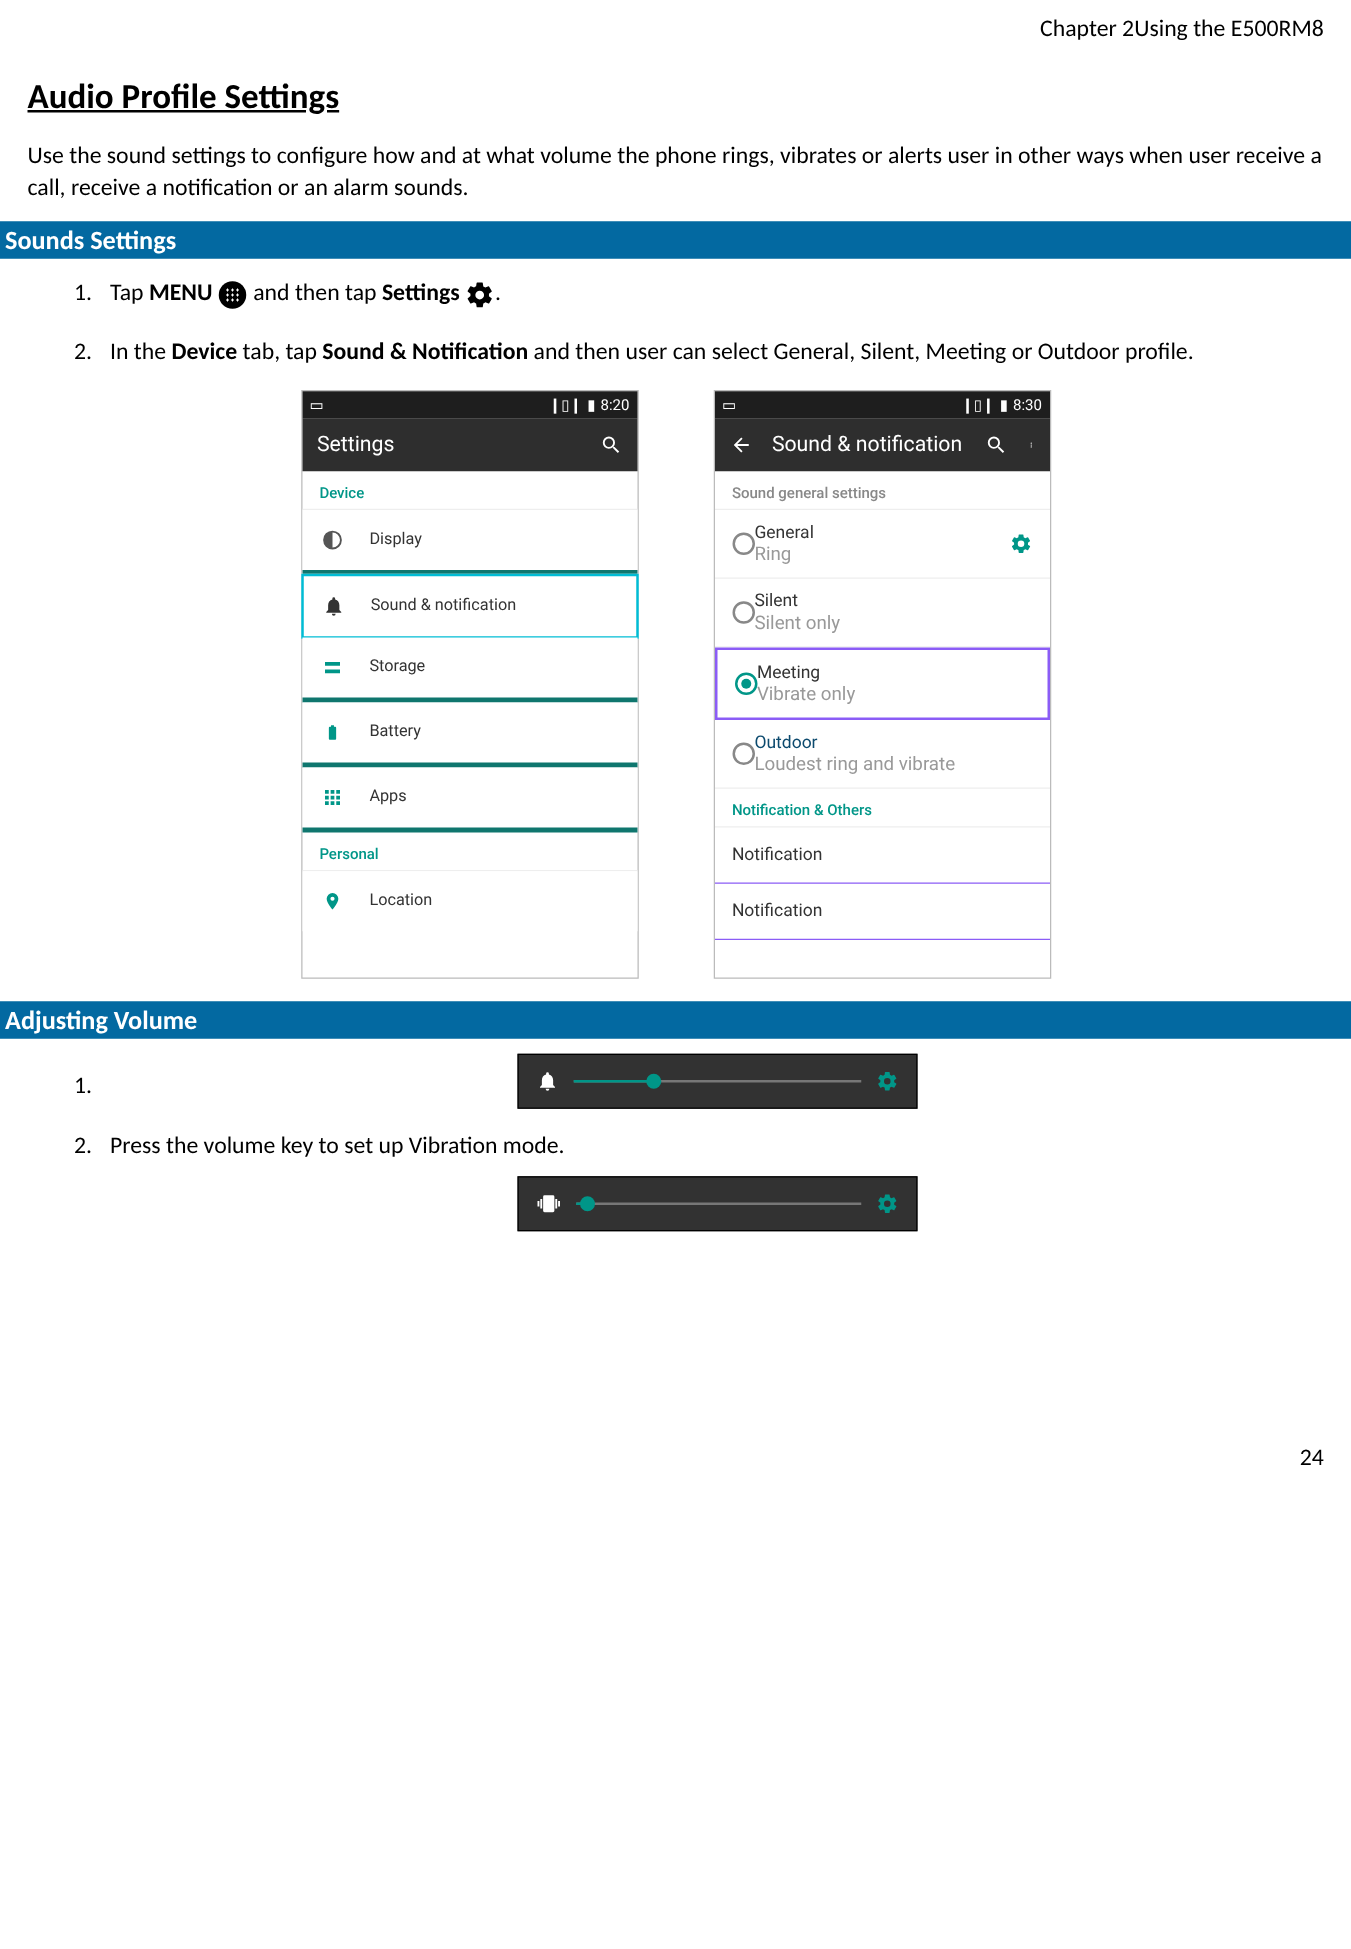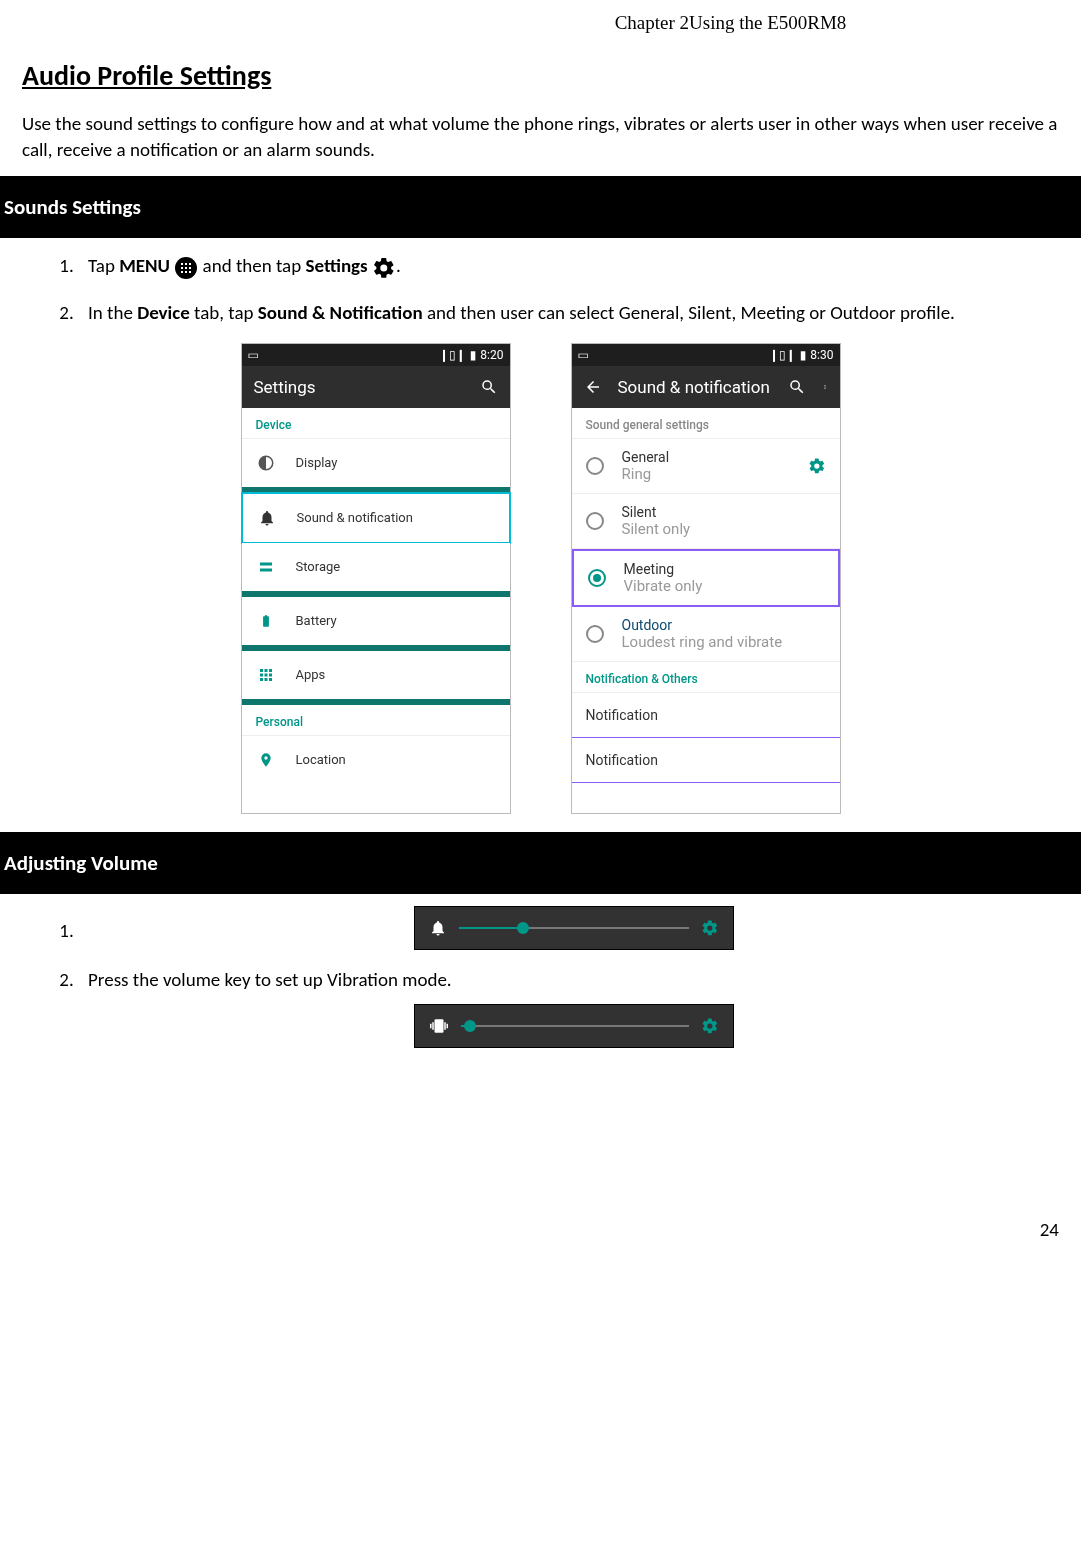--- a/index.html
+++ b/index.html
@@ -7,42 +7,41 @@
     margin: 0;
     padding: 12px 22px 20px 22px;
     font-family: Calibri, Arial, sans-serif;
     font-size: 19px;
     color: #000;
     width: 1081px;
     background: #fff;
   }
   .header-row {
     display: flex;
-    justify-content: center;
+    justify-content: flex-end;
     font-size: 19px;
     margin-bottom: 24px;
-    font-family: Liberation Serif, serif;
   }
   .header-row > :first-child { margin-left: 380px; }
   h1 {
     font-size: 28px;
     font-weight: bold;
     text-decoration: underline;
     margin: 0 0 18px 0;
   }
   p.intro {
     margin: 0 0 14px 0;
     line-height: 1.35;
   }
   .black-bar {
-    background: #000000;
+    background: #0369a1;
     color: #fff;
     font-weight: bold;
     font-size: 21px;
-    padding: 18px 4px;
+    padding: 2px 4px;
     margin: 0 -22px 12px -22px;
   }
   ol {
     margin: 0 0 10px 0;
     padding-left: 56px;
   }
   ol li {
     margin-bottom: 14px;
     line-height: 1.7;
     padding-left: 10px;
@@ -110,39 +109,38 @@
     font-size: 12px;
     font-weight: 500;
     padding: 10px 14px 6px 14px;
     border-bottom: 1px solid #eee;
   }
   .section-label.grey { color: #888; }
   .list-row {
     display: flex;
     align-items: center;
     padding: 14px 14px;
-    border-bottom: 6px solid #0f766e;
+    border-bottom: 4px solid #0f766e;
     gap: 20px;
     background: #fff;
   }
   .list-row .row-icon {
     width: 20px; height: 20px;
     display:flex; align-items:center; justify-content:center;
     color: #555;
   }
   .list-row.highlight {
     border: 2px solid #00bcd4;
     margin: -1px;
   }
   .radio-row {
     display: flex;
     align-items: center;
     padding: 10px 14px;
     border-bottom: 1px solid #eee;
-    gap: 18px;
   }
   .radio-row .radio {
     width: 18px; height: 18px; border: 2px solid #888; border-radius: 50%;
     flex-shrink: 0;
     position: relative;
   }
   .radio-row.selected .radio {
     border-color: #009688;
   }
   .radio-row.selected .radio::after {

